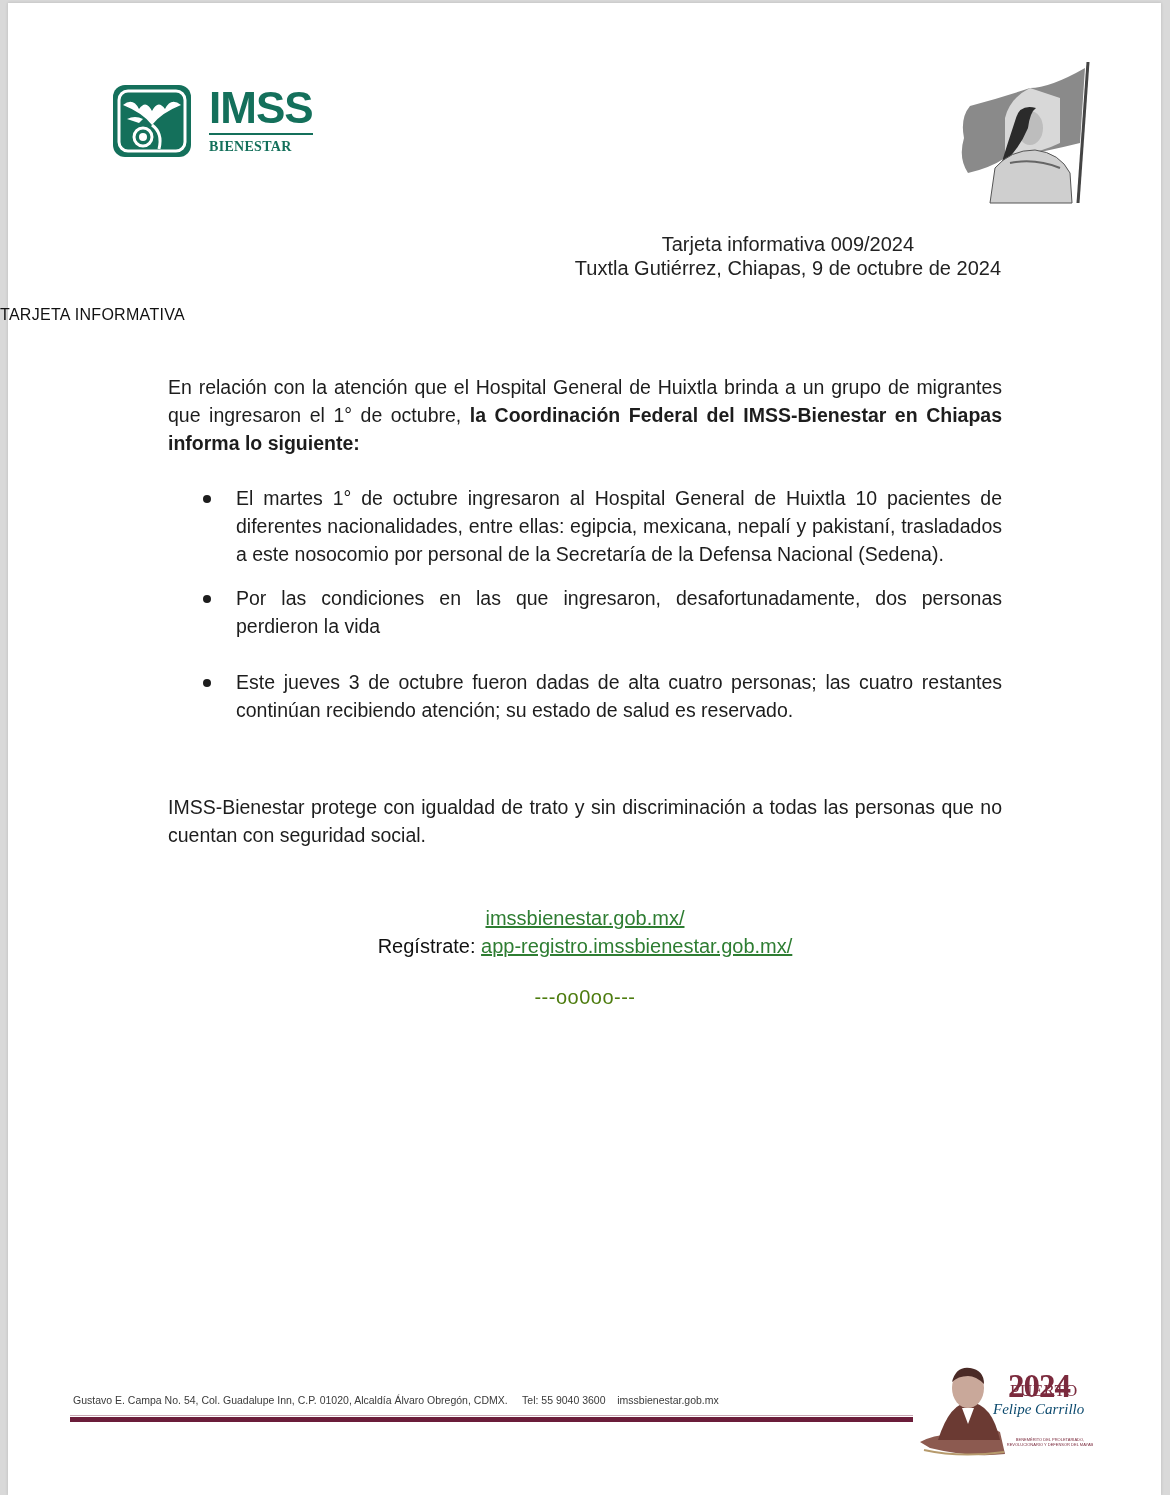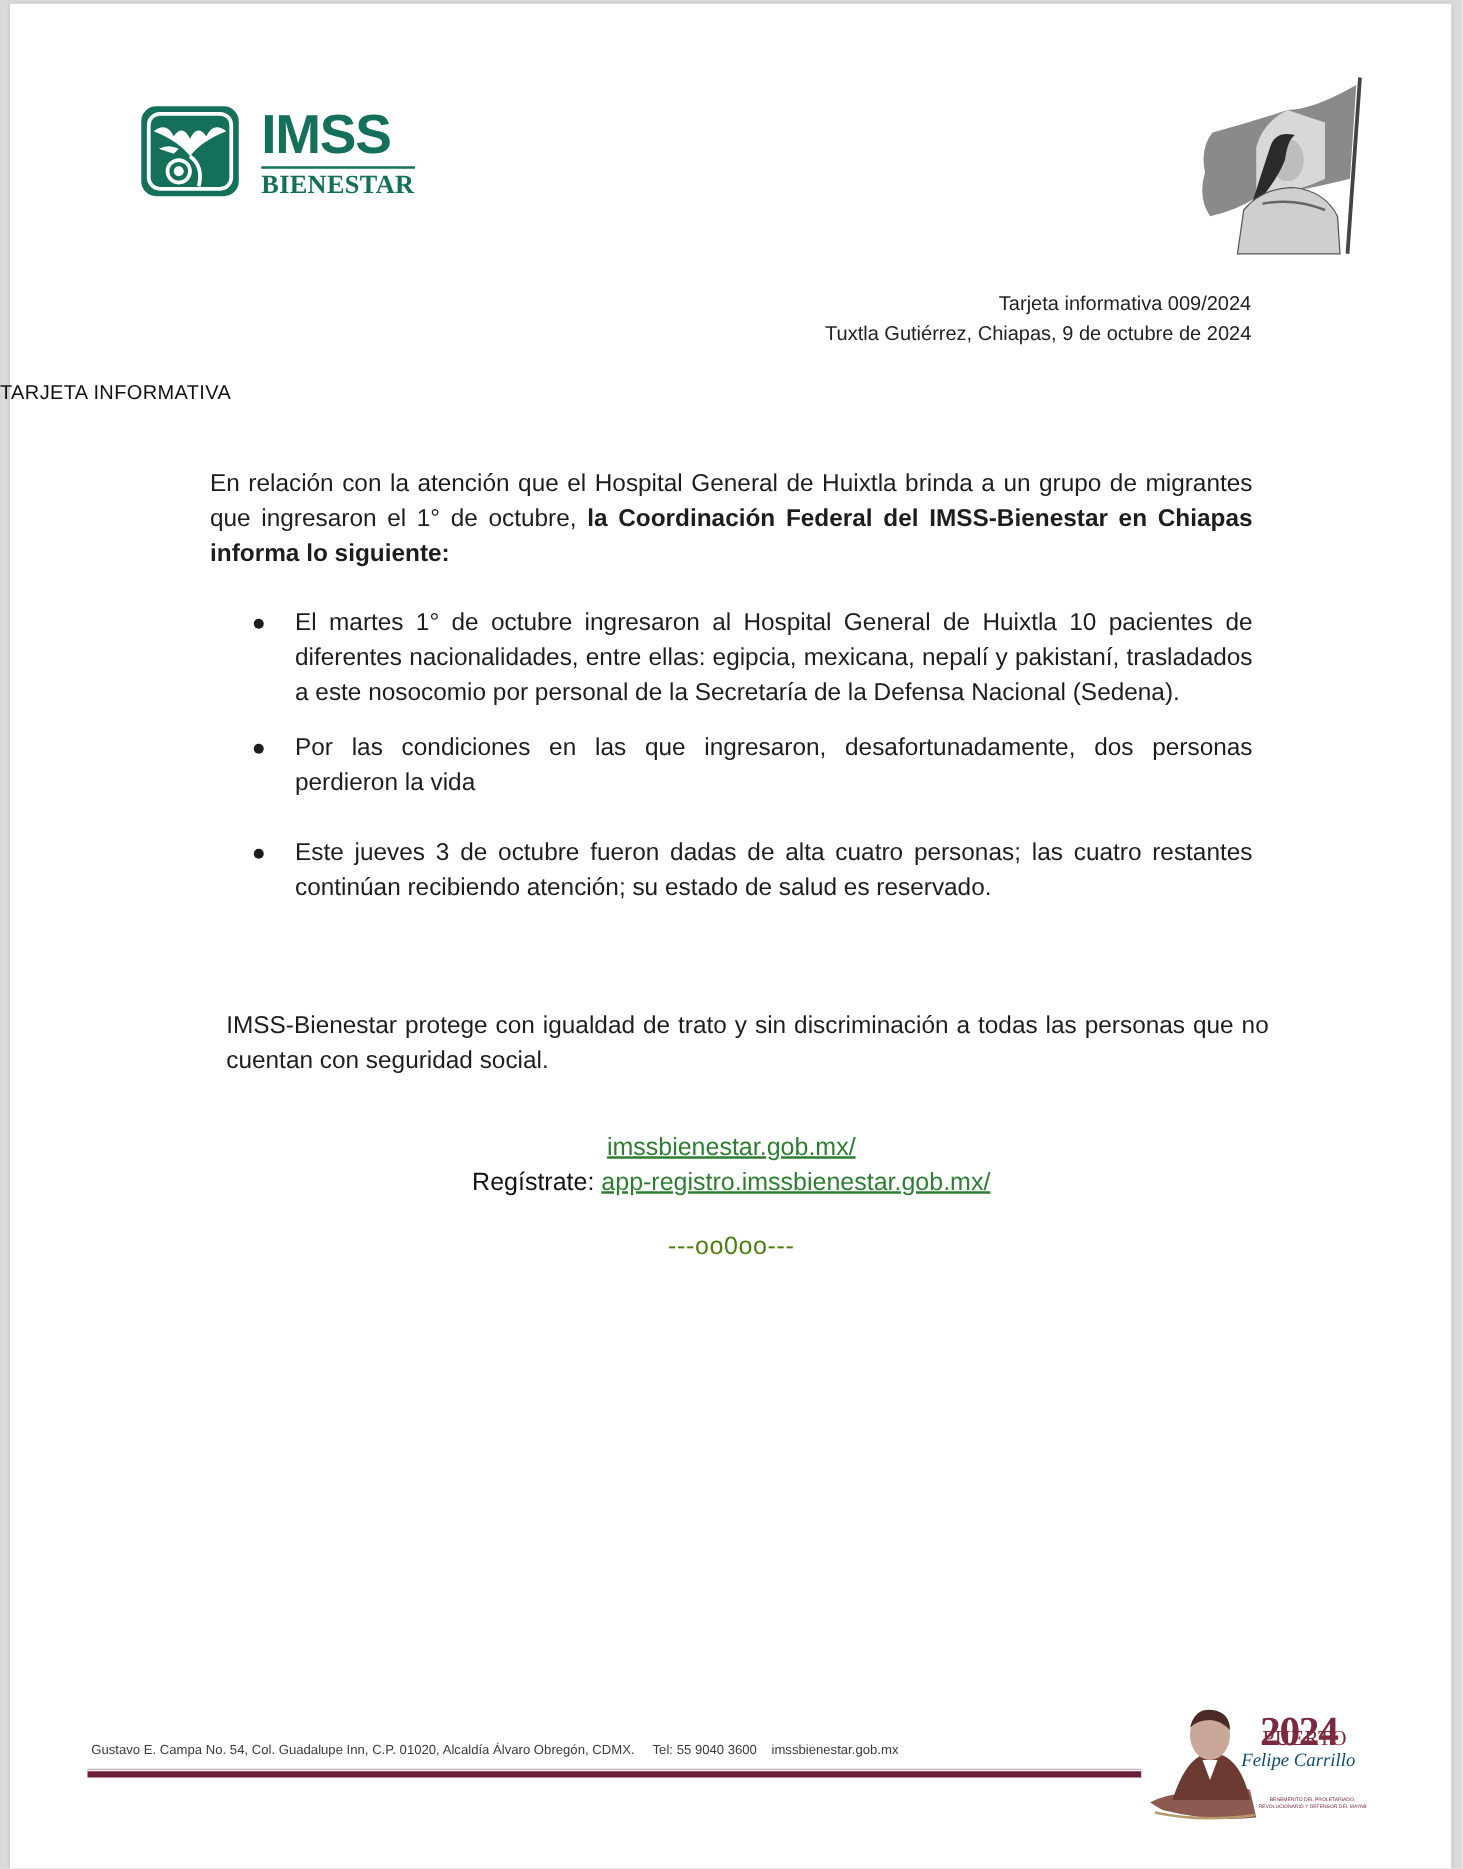--- a/index.html
+++ b/index.html
@@ -20,29 +20,29 @@
     width: 78px; height: 72px; border-radius: 12px; background: #14705b;
     position: relative; overflow: hidden;
   }
   .logo-text { margin-left: 18px; display: flex; flex-direction: column; }
   .logo-imss {
     font-family: "Liberation Sans", sans-serif; font-weight: bold; font-size: 44px;
     letter-spacing: -1px; color: #14705b; line-height: 42px;
   }
   .logo-rule { height: 2px; background: #14705b; margin: 4px 0 3px 0; }
   .logo-bienestar {
-    font-family: "Liberation Serif", serif; font-weight: bold; font-size: 21px;
+    font-family: "Liberation Serif", serif; font-weight: bold; font-size: 14px;
     color: #14705b; letter-spacing: 0.3px; line-height: 18px;
   }
   
   .heroine { position: absolute; left: 950px; top: 58px; width: 150px; height: 150px; }
 
   .ref {
-    position: absolute; right: 169px; top: 232px; text-align: right;
-    font-size: 16px; line-height: 24px; color: #222;
+    position: absolute; right: 169px; top: 232px; text-align: center;
+    font-size: 20px; line-height: 24px; color: #222;
   }
   .title {
     position: absolute; left: 0; width: 1022px; top: 306px; text-align: left;
     font-size: 16px; letter-spacing: 0.3px; color: #111;
   }
   .body {
     position: absolute; left: 168px; width: 834px;
     font-size: 19.5px; line-height: 28px; text-align: justify; color: #1d1d1d;
   }
   .intro { top: 373px; }
@@ -128,21 +128,21 @@
   <li style="margin-bottom:28px;">
     <span class="dot"></span>
     <span>Por las condiciones en las que ingresaron, desafortunadamente, dos personas perdieron la vida</span>
   </li>
   <li>
     <span class="dot"></span>
     <span>Este jueves 3 de octubre fueron dadas de alta cuatro personas; las cuatro restantes continúan recibiendo atención; su estado de salud es reservado.</span>
   </li>
 </ul>
 
-<p class="body closing" style="margin:13px;">IMSS-Bienestar protege con igualdad de trato y sin discriminación a todas las personas que no cuentan con seguridad social.</p>
+<p class="body closing" style="margin:0;">IMSS-Bienestar protege con igualdad de trato y sin discriminación a todas las personas que no cuentan con seguridad social.</p>
 
 <div class="links">
   <div><a>imssbienestar.gob.mx/</a></div>
   <div>
     <span class="lbl">Regístrate: </span><a>app-registro.imssbienestar.gob.mx/</a>
   </div>
 </div>
 
 <div class="sep">---oo0oo---</div>
 

